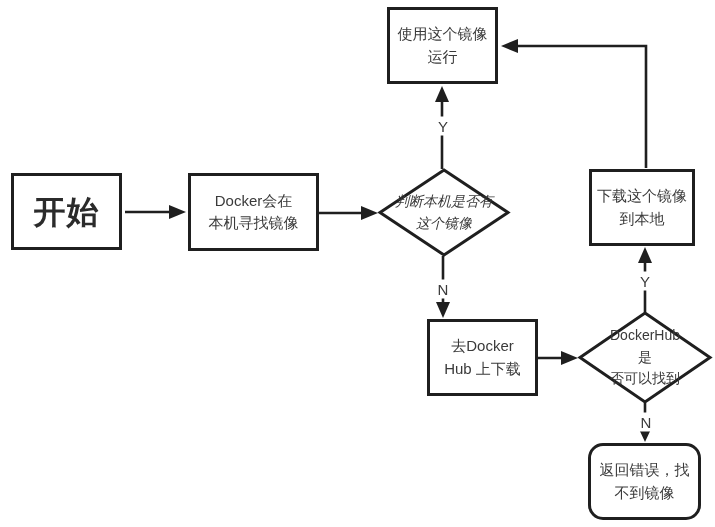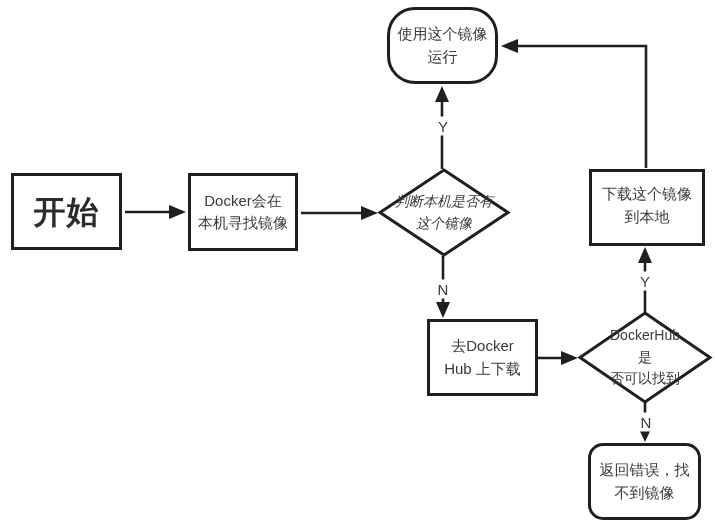--- a/index.html
+++ b/index.html
@@ -109,30 +109,30 @@
 
     <polyline class="edge" points="646,168 646,46 517,46"></polyline>
     <polygon class="arrowhead" points="501,46 518,39 518,53"></polygon>
 
     <polygon class="diamond" points="444,170 508,212.5 444,255 380,212.5"></polygon>
     <polygon class="diamond" points="645,313 710,357.5 645,402 580,357.5"></polygon>
   </svg>
 
   <div class="node terminal" style="left:11px; top:173px; width:111px; height:77px;">开始</div>
 
-  <div class="node" style="left:188px; top:173px; width:110px; height:78px;">Docker会在
+  <div class="node" style="left:188px; top:173px; width:131px; height:78px;">Docker会在
 本机寻找镜像</div>
 
-  <div class="node" style="left:387px; top:7px; width:111px; height:77px;border-radius:28px;">使用这个镜像
+  <div class="node" style="left:387px; top:7px; width:111px; height:77px;">使用这个镜像
 运行</div>
 
   <div class="node" style="left:387px; top:319px; width:111px; height:77px;margin-left:40px;">去Docker
 Hub 上下载</div>
 
-  <div class="node" style="left:589px; top:169px; width:116px; height:77px;font-family:Liberation Mono, monospace;">下载这个镜像
+  <div class="node" style="left:589px; top:169px; width:106px; height:77px;">下载这个镜像
 到本地</div>
 
   <div class="node" style="left:588px; top:443px; width:113px; height:77px;border-radius:15px;">返回错误，找
 不到镜像</div>
 
   <div class="diamond-label" style="left:444px; top:213px;font-style:italic;">判断本机是否有
 这个镜像</div>
 
   <div class="diamond-label" style="left:645px; top:358px;">DockerHub 是
 否可以找到</div>

